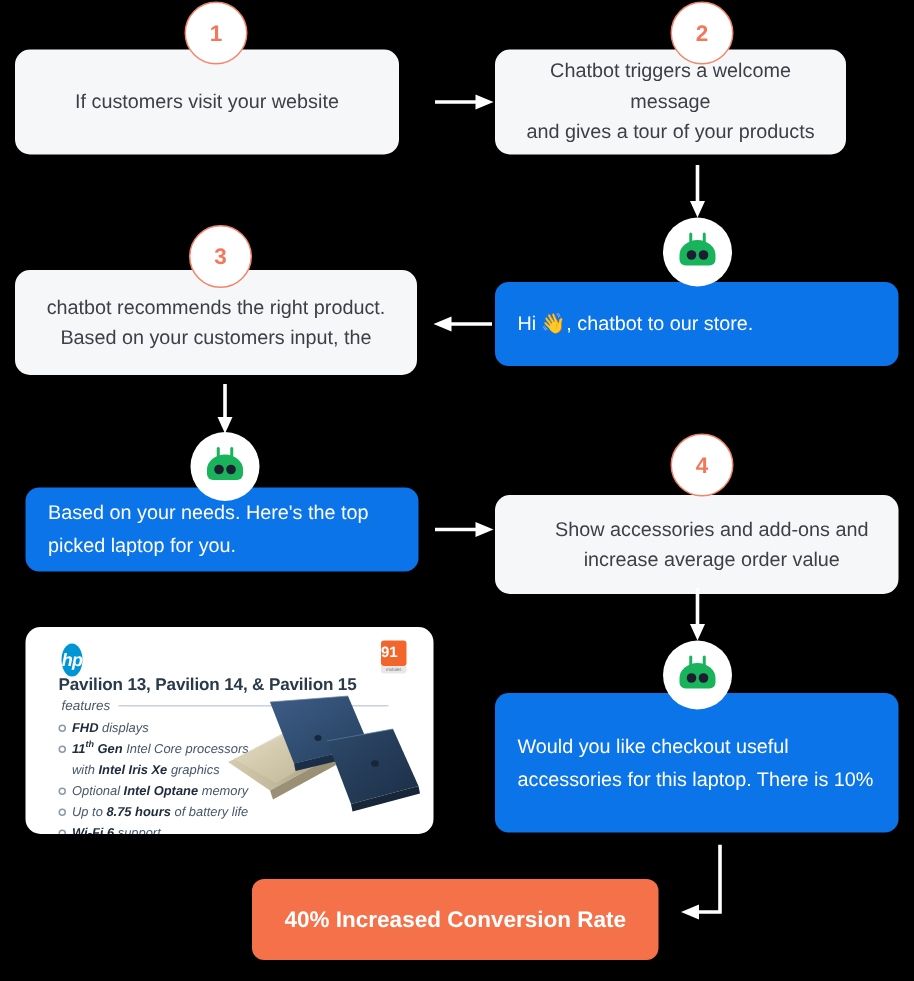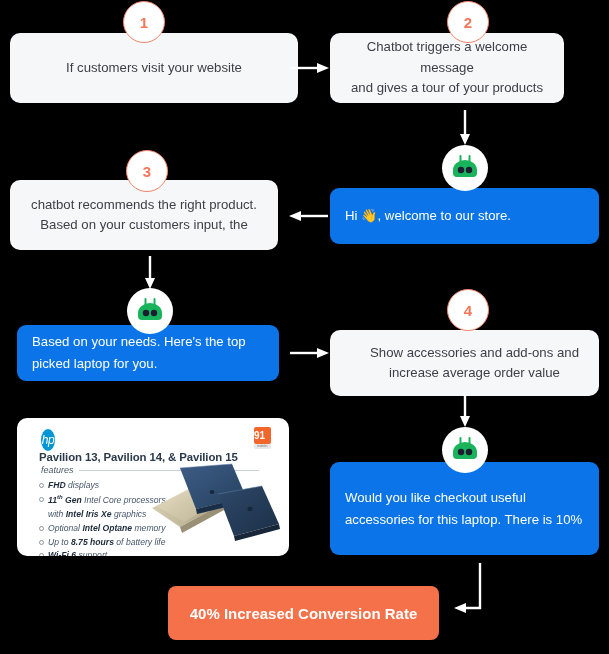--- a/index.html
+++ b/index.html
@@ -77,21 +77,21 @@
     border-radius:10px;
     overflow:hidden;
     box-sizing:border-box;
   }
   .pc-inner{position:relative;width:100%;height:100%;}
   .hp-logo{
     position:absolute;left:24px;top:11px;
     width:14px;height:22px;border-radius:50%;
     background:#0096d6;
     display:flex;align-items:center;justify-content:center;
-    color:#ffffff;font-size:12px;font-style:italic;font-weight:normal;
+    color:#ffffff;font-size:12px;font-style:italic;font-weight:bold;
     letter-spacing:-0.5px;
     text-align:right;
   }
   .pc-title{
     position:absolute;left:22px;top:33px;
     font-size:11.4px;font-weight:bold;color:#2b3a4a;
     white-space:nowrap;letter-spacing:-0.1px;
   }
   .pc-sub{
     position:absolute;left:24px;top:47px;
@@ -140,21 +140,21 @@
   }
 </style>
 </head>
 <body>
 
 <div id="stage">
 
   <div class="badge" style="left:123px;top:1px;">
     <span>1</span>
   </div>
-  <div class="step-card" style="left:10px;top:33px;width:288px;height:70px;">
+  <div class="step-card" style="left:10px;top:33px;width:256px;height:70px;">
     <div>
       <span>If customers visit your website</span>
     </div>
   </div>
 
   <div class="arrow" style="left:288px;top:58px;">
     <svg width="42" height="20" viewBox="0 0 42 20" aria-hidden="true">
       <line x1="2" y1="10" x2="31" y2="10" stroke="#ffffff" stroke-width="2.4"></line>
       <path d="M41 10 L29 5 L29 15 Z" fill="#ffffff"></path>
     </svg>
@@ -180,21 +180,21 @@
   <div class="avatar" style="left:442px;top:145px;">
     <svg width="30" height="30" viewBox="0 0 30 30" aria-hidden="true">
       <line x1="10.5" y1="3" x2="10.5" y2="10" stroke="#19b35c" stroke-width="2" stroke-linecap="round"></line>
       <line x1="19.5" y1="3" x2="19.5" y2="10" stroke="#19b35c" stroke-width="2" stroke-linecap="round"></line>
       <path d="M3 17 a12 10 0 0 1 24 0 v3 a4 4 0 0 1 -4 4 h-16 a4 4 0 0 1 -4 -4 z" fill="#19b35c"></path>
       <circle cx="11" cy="17" r="3.2" fill="#1d1d32"></circle>
       <circle cx="19" cy="17" r="3.2" fill="#1d1d32"></circle>
     </svg>
   </div>
   <div class="bubble" style="left:330px;top:188px;width:269px;height:56px;">
-    <span>Hi 👋, welcome to our store.</span>
+    <span>Hi 👋, chatbot to our store.</span>
   </div>
 
   <div class="arrow" style="left:288px;top:206px;">
     <svg width="42" height="20" viewBox="0 0 42 20" aria-hidden="true">
       <line x1="11" y1="10" x2="40" y2="10" stroke="#ffffff" stroke-width="2.4"></line>
       <path d="M1 10 L13 5 L13 15 Z" fill="#ffffff"></path>
     </svg>
   </div>
 
   <div class="badge" style="left:126px;top:150px;">

